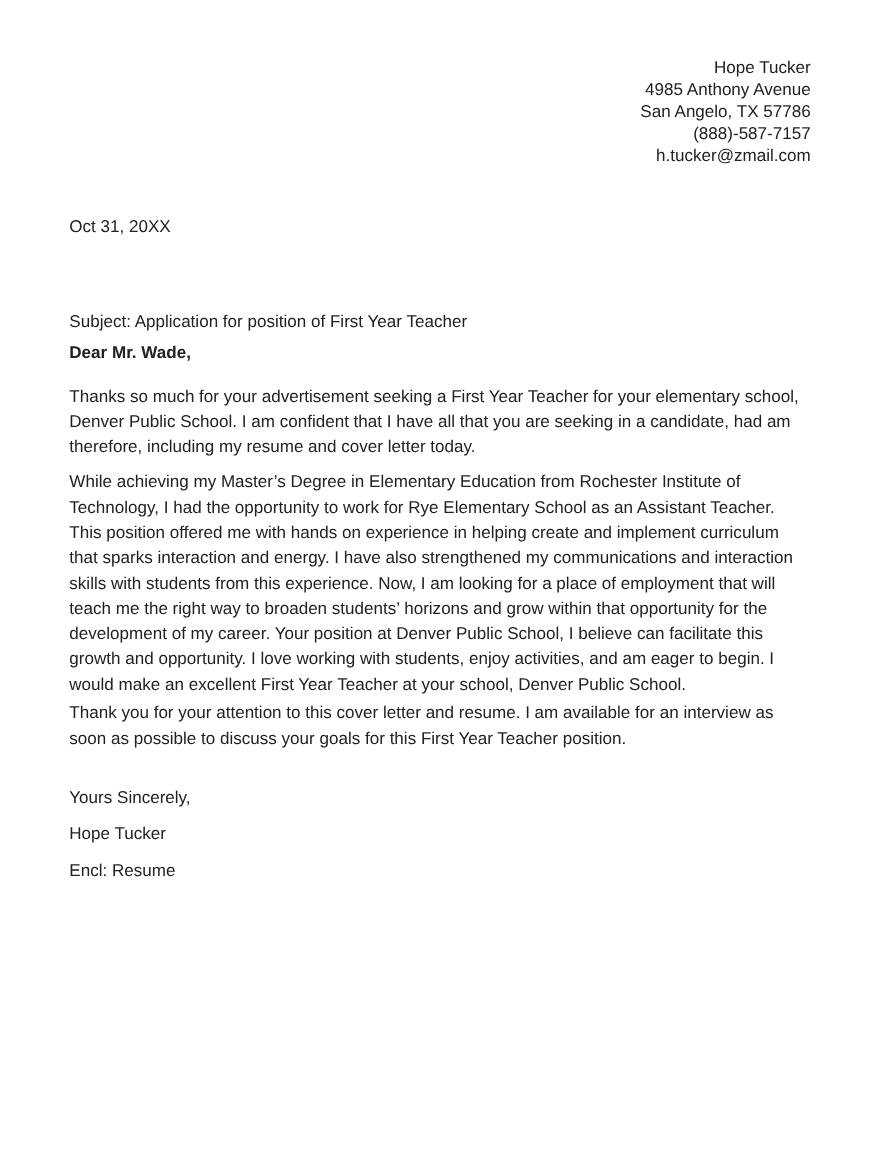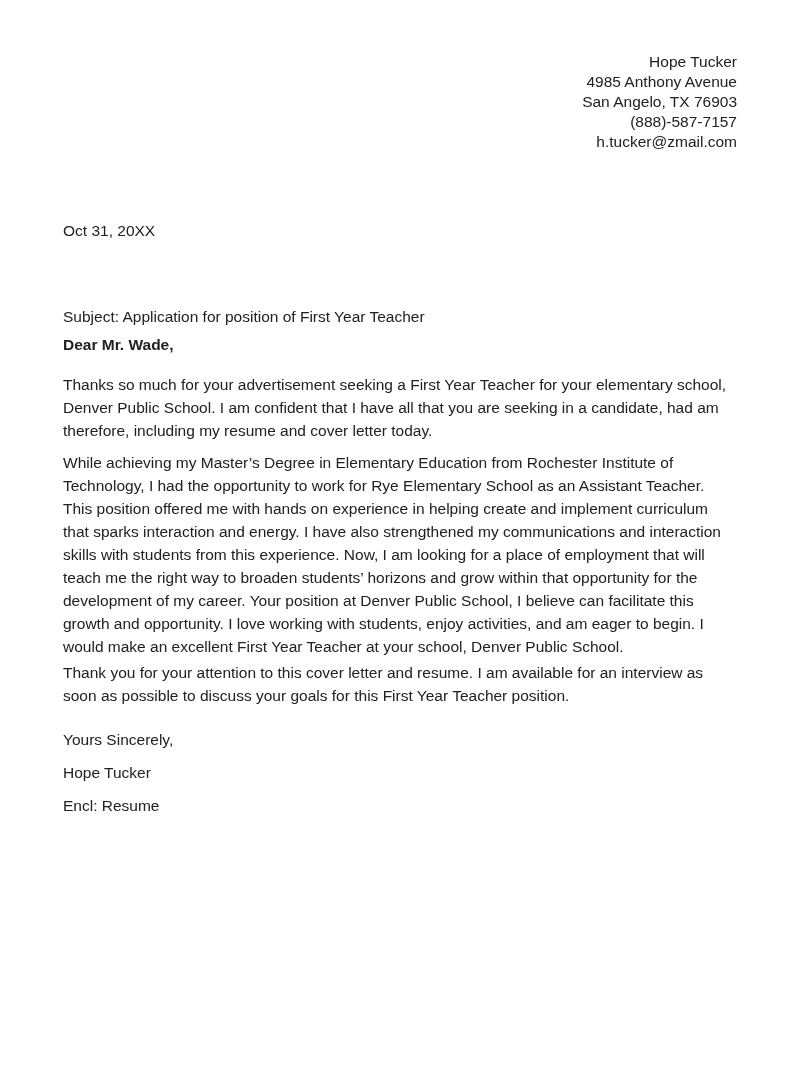--- a/index.html
+++ b/index.html
@@ -29,60 +29,60 @@
   .sender-block .line {
     line-height: 20px;
   }
   .recipient-block {
     margin-top: 46px;
   }
   .recipient-block .line {
     line-height: 22px;
   }
   .date-line {
-    margin-top: 68px;
+    margin-top: 44px;
     line-height: 22px;
   }
   .subject-line {
     margin-top: 64px;
     line-height: 22px;
   }
   .salutation {
     margin-top: 6px;
     line-height: 22px;
     font-weight: bold;
   }
   p.body-para {
     margin: 0;
     line-height: 23px;
     text-align: left;
   }
   p.para-1 { margin-top: 17px; }
   p.para-2 { margin-top: 9px; }
   p.para-3 { margin-top: 3px; }
   .closing .valediction {
-    margin-top: 22px;
+    margin-top: 32px;
     line-height: 22px;
   }
   .closing .signature-note,
   .closing .signature-name,
   .closing .enclosure {
     margin-top: 11px;
     line-height: 22px;
   }
 </style>
 </head>
 <body>
 
 <div class="page">
 
   <header class="sender-block">
     <div class="line">Hope Tucker</div>
     <div class="line">4985 Anthony Avenue</div>
-    <div class="line">San Angelo, TX 76903</div>
+    <div class="line">San Angelo, TX 57786</div>
     <div class="line">(888)-587-7157</div>
     <div class="line">h.tucker@zmail.com</div>
   </header>
 
 
   <div class="date-line">Oct 31, 20XX</div>
 
   <div class="subject-line">Subject: Application for position of First Year Teacher</div>
 
   <div class="salutation">Dear Mr. Wade,</div>

